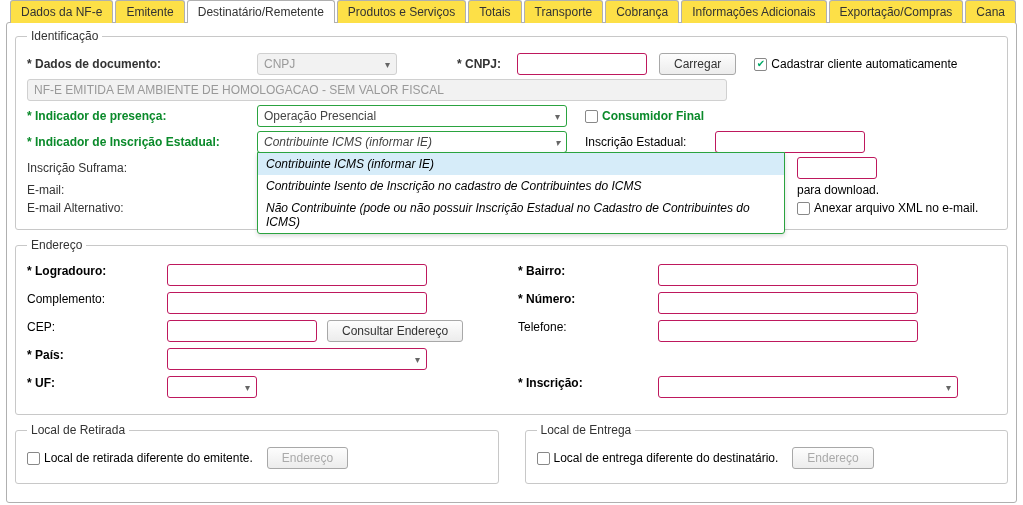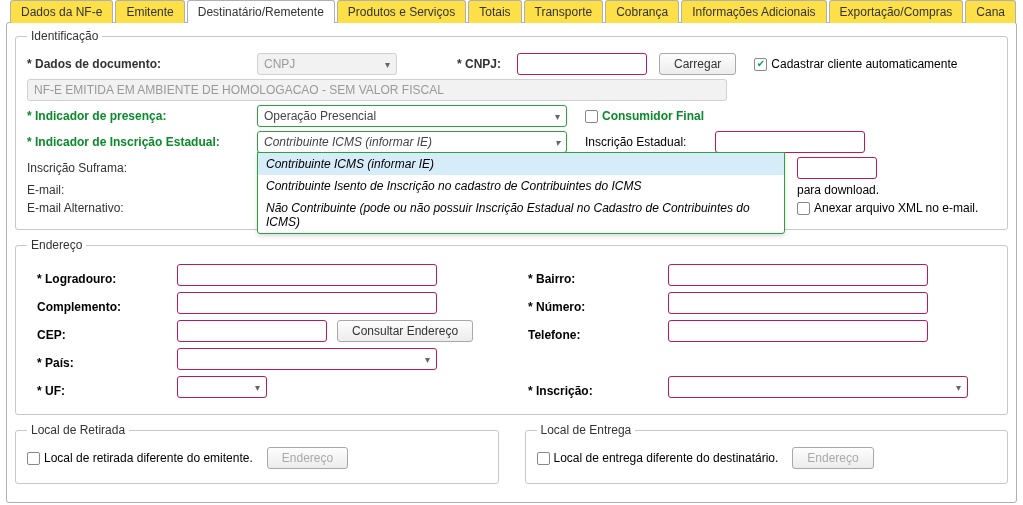--- a/index.html
+++ b/index.html
@@ -57,22 +57,22 @@
     position: absolute; z-index: 50; background: #fff;
     border: 1px solid #2aa33f; border-radius: 0 0 3px 3px;
     width: 528px; left: 0; top: 21px; box-shadow: 0 2px 4px rgba(0,0,0,0.15);
   }
   .dropdown .opt { padding: 4px 8px; }
   .dropdown .opt.sel { background: #d6ecf9; }
 
   .two-col { display: flex; gap: 12px; }
   .col { flex: 1; }
 
-  .end-row { display:flex; align-items:flex-end; margin: 6px 10px; }
-  .end-lbl { width: 140px; font-weight: bold; }
+  .end-row { display:flex; align-items:flex-start; margin: 6px 0; }
+  .end-lbl { width: 140px; }
   .end-lbl.req { font-weight: bold; }
   .end-input { width: 260px; }
   .end-combo { width: 260px; }
   .wide { width: 300px; }
   .mini { width: 90px; }
 
   .half { display:flex; gap:26px; }
   .half fieldset { flex:1; }
 </style>
 </head>

